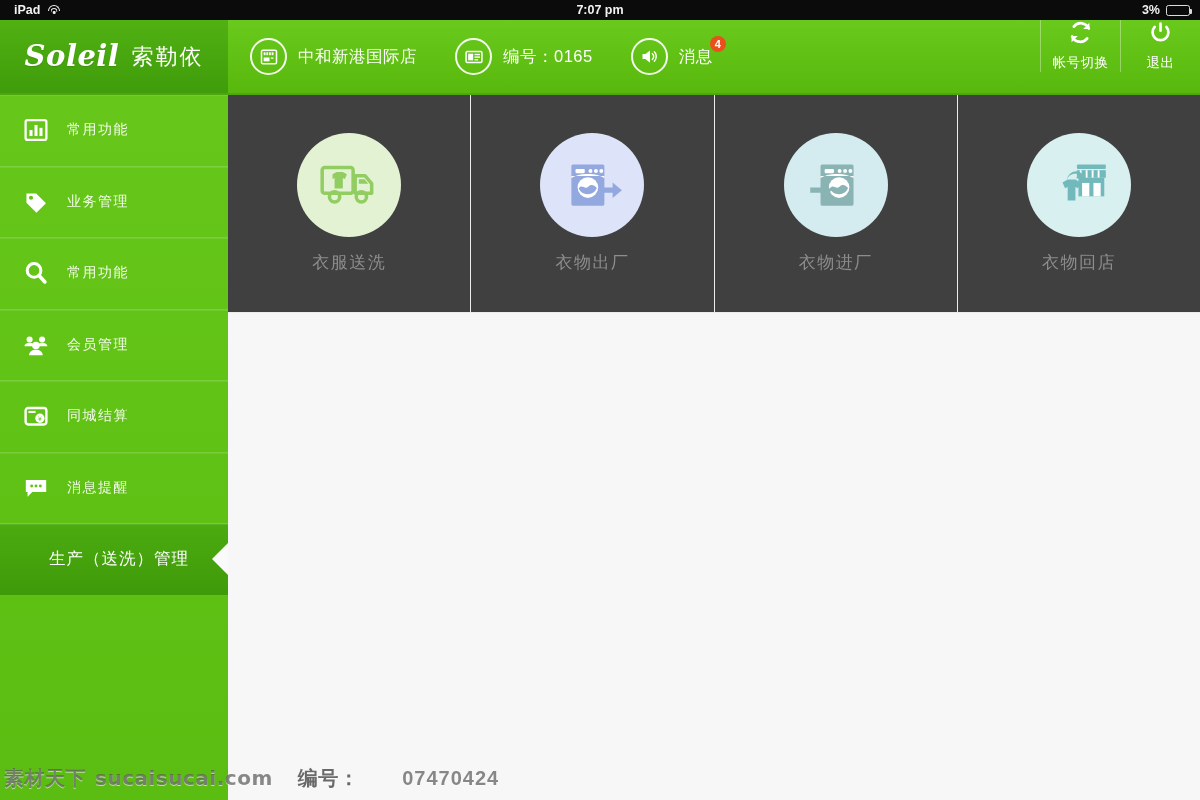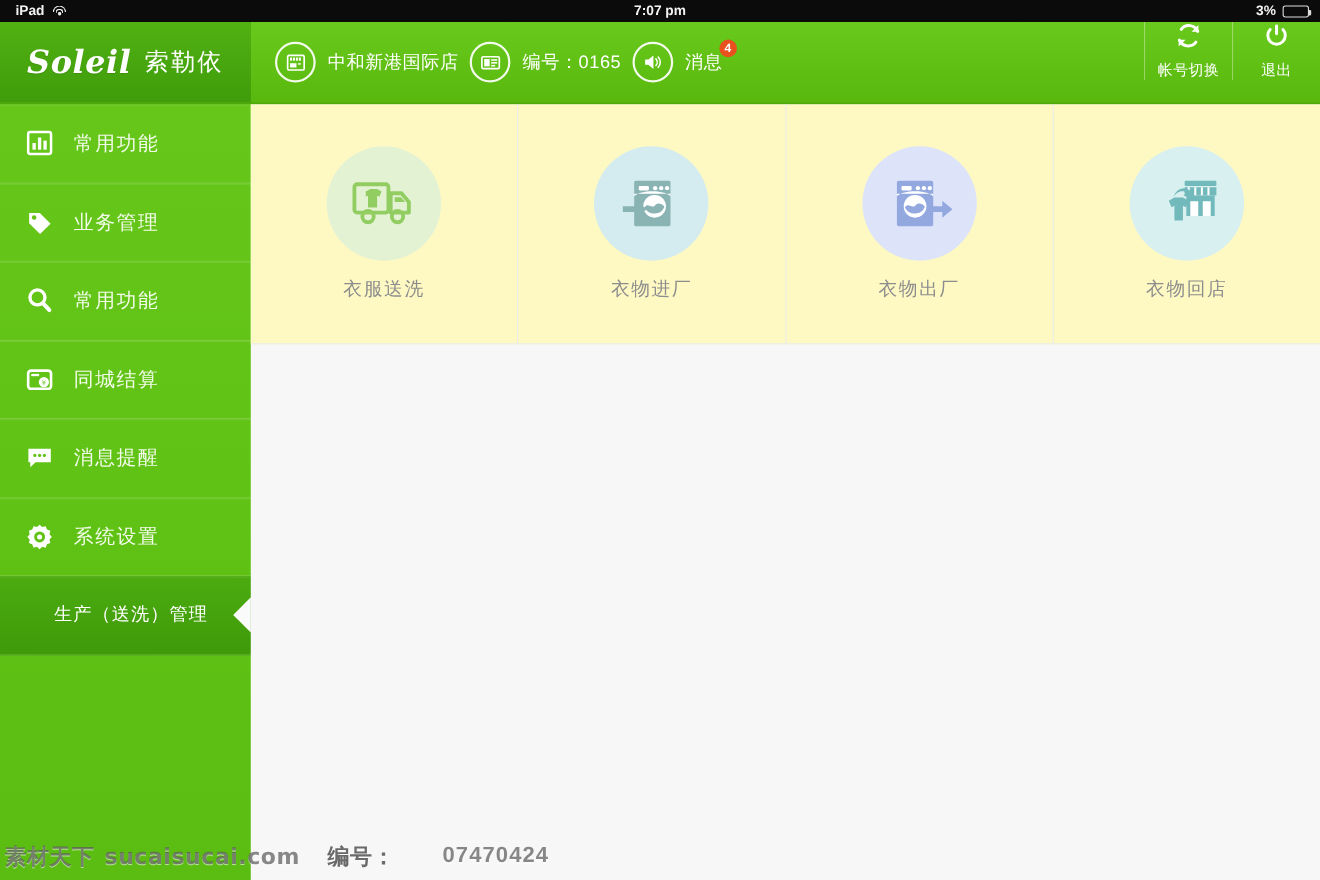--- a/index.html
+++ b/index.html
@@ -45,21 +45,21 @@
     display:flex; align-items:center; justify-content:center; gap:12px;
   }
   .logo-script{
     font-family:"DejaVu Serif","Liberation Serif",serif;
     font-style:italic; font-weight:bold; font-size:29px; color:#ffffff;
     letter-spacing:.5px; position:relative; top:-1px;
     text-shadow:0 1px 1px rgba(0,0,0,.12);
   }
   .logo-cn{ font-size:22px; color:#ffffff; letter-spacing:2px; font-weight:normal; }
 
-  .hdr-items{ display:flex; align-items:flex-start; flex:1 1 auto; padding-left:22px; gap:10px; }
+  .hdr-items{ display:flex; align-items:flex-start; flex:1 1 auto; padding-left:22px; gap:38px; }
   .hdr-item{ display:flex; align-items:center; gap:11px; position:relative; height:100%; }
   .circ{
     width:37px; height:37px; border-radius:50%;
     border:2px solid rgba(255,255,255,.92);
     display:flex; align-items:center; justify-content:center; flex:0 0 37px;
   }
   .hdr-label{ color:#ffffff; font-size:16.5px; letter-spacing:.5px; white-space:nowrap; }
   .badge{
     position:absolute; top:16px; right:-13px;
     min-width:16px; height:16px; padding:0 3px;
@@ -82,21 +82,21 @@
     position:absolute; top:95px; left:0; width:228px; bottom:0;
     background:#62c316;
     background-image:linear-gradient(#66c71a,#5bbd11);
   }
   .side-item{
     height:71.5px; display:flex; align-items:center; gap:18px;
     padding-left:22px; position:relative;
     border-bottom:1px solid rgba(255,255,255,.16);
     box-shadow:inset 0 1px 0 rgba(255,255,255,.10);
   }
-  .side-item .s-label{ color:#f2fbe9; font-size:18px; letter-spacing:1.5px; }
+  .side-item .s-label{ color:#f2fbe9; font-size:14px; letter-spacing:1.5px; }
   .side-icon{ width:27px; height:27px; flex:0 0 27px; display:flex; align-items:center; justify-content:center; }
   .side-item.active{
     background:#46a40d;
     background-image:linear-gradient(#4bab0f,#3f9a0a);
     justify-content:center; padding-left:10px; gap:0;
   }
   .side-item.active .s-label{ color:#ffffff; font-size:16.5px; letter-spacing:1px; }
   .side-item.active .notch{
     position:absolute; right:0; top:50%; transform:translateY(-50%);
     width:0; height:0;
@@ -104,21 +104,21 @@
     border-right:16px solid #fafafa;
   }
 
   
   .main{
     position:absolute; top:95px; left:228px; right:0; bottom:0;
     background:#f7f7f7;
   }
   .tilerow{
     display:flex; height:218px; border-bottom:1px solid #ececec;
-    background:#fef9c3;
+    background:#404040;
   }
   .tile{
     flex:1 1 0; display:flex; flex-direction:column;
     align-items:center; justify-content:center;
     border-right:1px solid #ececec; gap:14px;
   }
   .tile:last-child{ border-right:none; }
   .tile-circle{
     width:104px; height:104px; border-radius:50%;
     display:flex; align-items:center; justify-content:center;
@@ -262,20 +262,33 @@
     <div class="side-item">
       <span class="side-icon">
         <svg width="26" height="26" viewBox="0 0 24 24">
           <circle cx="10.2" cy="9.6" r="6.3" fill="none" stroke="#fff" stroke-width="2.8"></circle>
           <path d="M14.8 14.4l5.4 5.8" fill="none" stroke="#fff" stroke-width="3.4" stroke-linecap="round"></path>
         </svg>
       </span>
       <span class="s-label">常用功能</span>
     </div>
 
+    <div class="side-item">
+      <span class="side-icon">
+        <svg width="26" height="26" viewBox="0 0 24 24">
+          <circle cx="6.1" cy="7" r="2.8" fill="#fff"></circle>
+          <circle cx="17.6" cy="7" r="2.8" fill="#fff"></circle>
+          <path d="M1.3 13.2c0-2 2.1-3.2 4.8-3.2s4.8 1.2 4.8 3.2z" fill="#fff"></path>
+          <path d="M12.9 13.2c0-2 2.1-3.2 4.8-3.2s4.8 1.2 4.8 3.2z" fill="#fff"></path>
+          <circle cx="11.9" cy="12.4" r="3.5" fill="#fff"></circle>
+          <path d="M5.6 21.4c0-3.1 2.8-5 6.3-5s6.3 1.9 6.3 5z" fill="#fff"></path>
+        </svg>
+      </span>
+      <span class="s-label">会员管理</span>
+    </div>
 
     <div class="side-item">
       <span class="side-icon">
         <svg width="26" height="26" viewBox="0 0 24 24">
           <rect x="2.4" y="4.6" width="19.2" height="15.2" rx="2.4" fill="none" stroke="#fff" stroke-width="2.2"></rect>
           <rect x="5" y="7.3" width="6.6" height="1.9" fill="#fff"></rect>
           <circle cx="15.6" cy="14.1" r="4.3" fill="#fff"></circle>
           <text x="15.6" y="16.5" font-size="5.6" text-anchor="middle" fill="#62c316" font-family="DejaVu Sans, sans-serif">¥</text>
         </svg>
       </span>
@@ -287,30 +300,20 @@
         <svg width="26" height="26" viewBox="0 0 24 24">
           <path d="M2.6 4.6h18.8v11.2H8.6L4.2 20v-4.2H2.6z" fill="#fff"></path>
           <circle cx="8" cy="10.2" r="1.35" fill="#62c316"></circle>
           <circle cx="12" cy="10.2" r="1.35" fill="#62c316"></circle>
           <circle cx="16" cy="10.2" r="1.35" fill="#62c316"></circle>
         </svg>
       </span>
       <span class="s-label">消息提醒</span>
     </div>
 
-    <div class="side-item">
-      <span class="side-icon">
-        <svg width="26" height="26" viewBox="0 0 24 24">
-          <path d="M12 1.8l2.2 2.0 2.9-.7 1.1 2.8 2.8 1.1-.7 2.9 2.0 2.2-2.0 2.2.7 2.9-2.8 1.1-1.1 2.8-2.9-.7-2.2 2.0-2.2-2.0-2.9.7-1.1-2.8-2.8-1.1.7-2.9-2.0-2.2 2.0-2.2-.7-2.9 2.8-1.1 1.1-2.8 2.9.7z" fill="#fff"></path>
-          <circle cx="12" cy="12.1" r="4.6" fill="#62c316"></circle>
-          <circle cx="12" cy="12.1" r="2.1" fill="#fff"></circle>
-        </svg>
-      </span>
-      <span class="s-label">系统设置</span>
-    </div>
 
     <div class="side-item active">
       <span class="s-label">生产（送洗）管理</span>
       <span class="notch"></span>
     </div>
 
   </div>
 
   <div class="main">
 
@@ -321,57 +324,57 @@
           <svg width="66" height="66" viewBox="0 0 64 64">
             <rect x="6" y="15" width="30" height="25" rx="2.5" fill="none" stroke="#92cd62" stroke-width="3.4"></rect>
             <path d="M38 23h9.5l6.5 7.6V40H38z" fill="none" stroke="#92cd62" stroke-width="3.4" stroke-linejoin="round"></path>
             <path d="M41.5 26.5h5.6l3.6 4.2h-9.2z" fill="#92cd62"></path>
             <circle cx="18" cy="43.5" r="5" fill="none" stroke="#92cd62" stroke-width="3.4"></circle>
             <circle cx="44" cy="43.5" r="5" fill="none" stroke="#92cd62" stroke-width="3.4"></circle>
             <path d="M16 21.5l4-2.2h6l4 2.2-2 4.6-2-1v10.4h-8V25.1l-2 1z" fill="#92cd62"></path>
           </svg>
         </span>
         <span class="tile-label">衣服送洗</span>
+      </div>
+
+      <div class="tile">
+        <span class="tile-circle" style="background:#dde4fa">
+          <svg width="66" height="66" viewBox="0 0 64 64">
+            <rect x="12" y="12" width="32" height="40" rx="1.5" fill="#92a8df"></rect>
+            <rect x="16" y="16.5" width="9" height="4" rx="1" fill="#ffffff"></rect>
+            <circle cx="30.5" cy="18.5" r="1.9" fill="#ffffff"></circle>
+            <circle cx="35.8" cy="18.5" r="1.9" fill="#ffffff"></circle>
+            <circle cx="41" cy="18.5" r="1.9" fill="#ffffff"></circle>
+            <path d="M12 25.5c6.5-5.6 25.5-5.6 32 0v-2.2H12z" fill="#ffffff"></path>
+            <circle cx="28" cy="34.5" r="10" fill="#ffffff"></circle>
+            <path d="M19 35.5c3.2-5 6.2 1.6 9.3-1.8 2.4-2.6 5.6-2.2 8.4 1.1A9.7 9.7 0 0 1 19 35.5z" fill="#92a8df"></path>
+            <path d="M40 34.5h12v-5l9 7.5-9 7.5v-5H40z" fill="#92a8df"></path>
+          </svg>
+        </span>
+        <span class="tile-label">衣物出厂</span>
       </div>
 
       <div class="tile">
         <span class="tile-circle" style="background:#d4ecef">
           <svg width="66" height="66" viewBox="0 0 64 64">
             <rect x="17" y="12" width="32" height="40" rx="1.5" fill="#8ab3b4"></rect>
             <rect x="21" y="16.5" width="9" height="4" rx="1" fill="#ffffff"></rect>
             <circle cx="35.5" cy="18.5" r="1.9" fill="#ffffff"></circle>
             <circle cx="40.8" cy="18.5" r="1.9" fill="#ffffff"></circle>
             <circle cx="46" cy="18.5" r="1.9" fill="#ffffff"></circle>
             <path d="M17 25.5c6.5-5.6 25.5-5.6 32 0v-2.2H17z" fill="#ffffff"></path>
             <circle cx="35" cy="34.5" r="10" fill="#ffffff"></circle>
             <path d="M26 35.5c3.2-5 6.2 1.6 9.3-1.8 2.4-2.6 5.6-2.2 8.4 1.1a9.7 9.7 0 0 1-17.7.7z" fill="#8ab3b4"></path>
             <path d="M7 34.5h12v-5l9 7.5-9 7.5v-5H7z" fill="#8ab3b4"></path>
           </svg>
         </span>
         <span class="tile-label">衣物进厂</span>
       </div>
 
       <div class="tile">
-        <span class="tile-circle" style="background:#dde4fa">
-          <svg width="66" height="66" viewBox="0 0 64 64">
-            <rect x="12" y="12" width="32" height="40" rx="1.5" fill="#92a8df"></rect>
-            <rect x="16" y="16.5" width="9" height="4" rx="1" fill="#ffffff"></rect>
-            <circle cx="30.5" cy="18.5" r="1.9" fill="#ffffff"></circle>
-            <circle cx="35.8" cy="18.5" r="1.9" fill="#ffffff"></circle>
-            <circle cx="41" cy="18.5" r="1.9" fill="#ffffff"></circle>
-            <path d="M12 25.5c6.5-5.6 25.5-5.6 32 0v-2.2H12z" fill="#ffffff"></path>
-            <circle cx="28" cy="34.5" r="10" fill="#ffffff"></circle>
-            <path d="M19 35.5c3.2-5 6.2 1.6 9.3-1.8 2.4-2.6 5.6-2.2 8.4 1.1A9.7 9.7 0 0 1 19 35.5z" fill="#92a8df"></path>
-            <path d="M40 34.5h12v-5l9 7.5-9 7.5v-5H40z" fill="#92a8df"></path>
-          </svg>
-        </span>
-        <span class="tile-label">衣物出厂</span>
-      </div>
-
-      <div class="tile">
         <span class="tile-circle" style="background:#d8f0f0">
           <svg width="66" height="66" viewBox="0 0 64 64">
             <rect x="30" y="12" width="28" height="4.6" rx="1" fill="#72b9bb"></rect>
             <path d="M30 17.6h28v7.4H30z" fill="#72b9bb"></path>
             <path d="M33.6 17.6v7.4M39.4 17.6v7.4M45.2 17.6v7.4M51 17.6v7.4" stroke="#ffffff" stroke-width="1.8"></path>
             <rect x="31.5" y="25" width="25" height="18" fill="#72b9bb"></rect>
             <rect x="35" y="30" width="7" height="13" fill="#ffffff"></rect>
             <rect x="46" y="30" width="7" height="13" fill="#ffffff"></rect>
             <path d="M16 29.5l5-2.8h7.5l5 2.8-2.5 5.7-2.5-1.2V47H21V34l-2.5 1.2z" fill="#72b9bb"></path>
             <path d="M20 27c2-8 10-11 15-6l2.5-3.2.8 9.6-9.3-2.3 3.2-2.5c-4-3-10-1-12.2 4.4z" fill="#72b9bb"></path>

